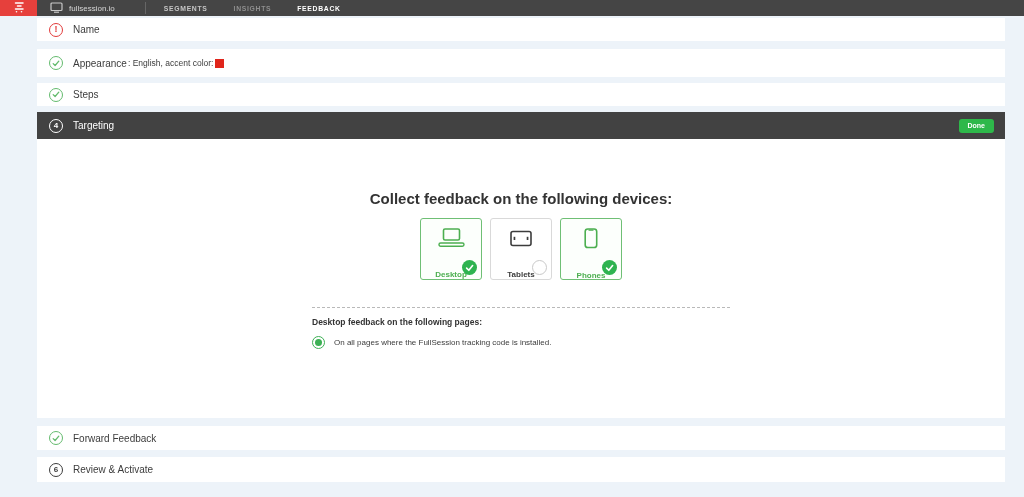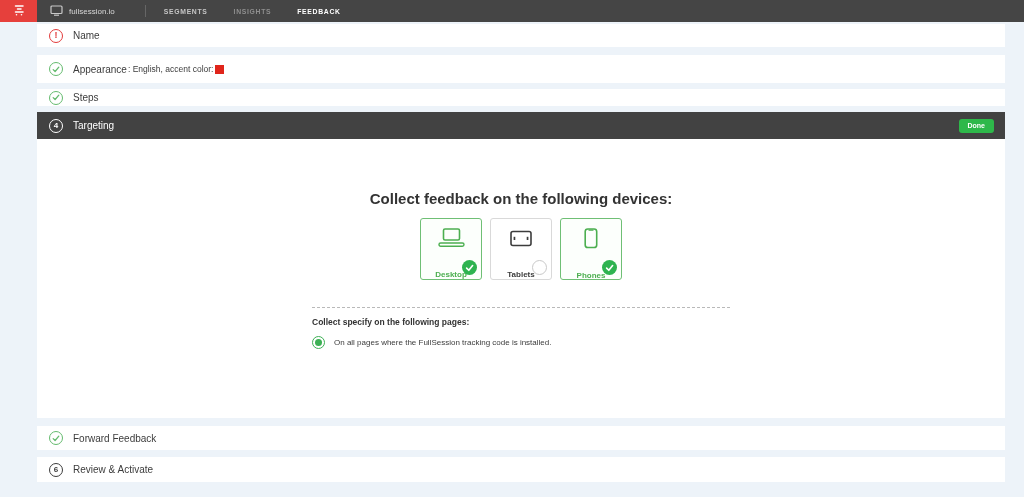--- a/index.html
+++ b/index.html
@@ -1,35 +1,35 @@
 <!DOCTYPE html>
 <html><head>
 <meta charset="utf-8">
 <style>
   * { margin:0; padding:0; box-sizing:border-box; }
   html,body { width:1024px; height:497px; }
   body { background:#edf3f9; font-family:"Liberation Sans", sans-serif; overflow:hidden; }
   .screen { position:relative; width:1024px; height:497px; }
 
   
-  .topbar { display:flex; align-items:stretch; height:22px; background:#454545; }
+  .topbar { display:flex; align-items:stretch; height:16px; background:#454545; }
   .logo-block { width:37px; background:#e6403c; display:flex; align-items:center; justify-content:center; cursor:pointer; }
   .brand { display:flex; align-items:center; gap:6px; margin-left:13px; color:#d8d8d8; font-size:8px; cursor:pointer; }
   .topbar-divider { width:1px; height:12px; background:#666; margin:auto 0; margin-left:30px; }
   .nav { display:flex; align-items:center; gap:26px; margin-left:18px; }
   .nav-item { font-size:6.8px; letter-spacing:0.7px; color:#c6c6c6; cursor:pointer; font-weight:700; }
   .nav-item.dim { color:#8f8f8f; }
   .nav-item.active { color:#ffffff; }
 
   
   .stack { margin-left:37px; width:968px; }
   .row { background:#ffffff; display:flex; align-items:center; padding-left:12px; gap:10px; position:relative; cursor:pointer; }
   .r1 { margin-top:2px; height:23px; }
   .r2 { margin-top:8px; height:28px; }
-  .r3 { margin-top:6px; height:17px; }
+  .r3 { margin-top:6px; height:23px; }
   .r4 { margin-top:6px; height:27px; background:#424242; }
   .r5 { margin-top:8px; height:24px; }
   .r6 { margin-top:7px; height:25px; }
   .row-label { font-size:10px; font-weight:400; color:#3c3c3c; }
   .row-sub { font-size:8.5px; color:#3c3c3c; margin-left:1px; }
   .r4 .row-label { color:#ffffff; }
 
   .icon-circle { width:14px; height:14px; min-width:14px; border-radius:50%;
     display:flex; align-items:center; justify-content:center; }
   .warn { border:1.4px solid #e23b3b; color:#e23b3b; font-size:9px; font-weight:700; line-height:1; }
@@ -182,21 +182,21 @@
             <span class="badge checked">
               <svg width="9" height="8" viewBox="0 0 9 8">
                   <path d="M1.6 4.1 l2.2 2.2 L7.6 1.6" stroke="#ffffff" stroke-width="1.6" fill="none" stroke-linecap="round" stroke-linejoin="round"></path>
                 </svg>
             </span>
           </div>
         </div>
 
         <div class="divider"></div>
 
-        <div class="pages-heading">Collect specify on the following pages:</div>
+        <div class="pages-heading">Desktop feedback on the following pages:</div>
 
         <label class="radio-row">
           <span class="radio selected">
               <span class="dot"></span>
             </span>
           <span class="radio-label">On all pages where the FullSession tracking code is installed.</span>
         </label>
       </div>
     </section>
 

